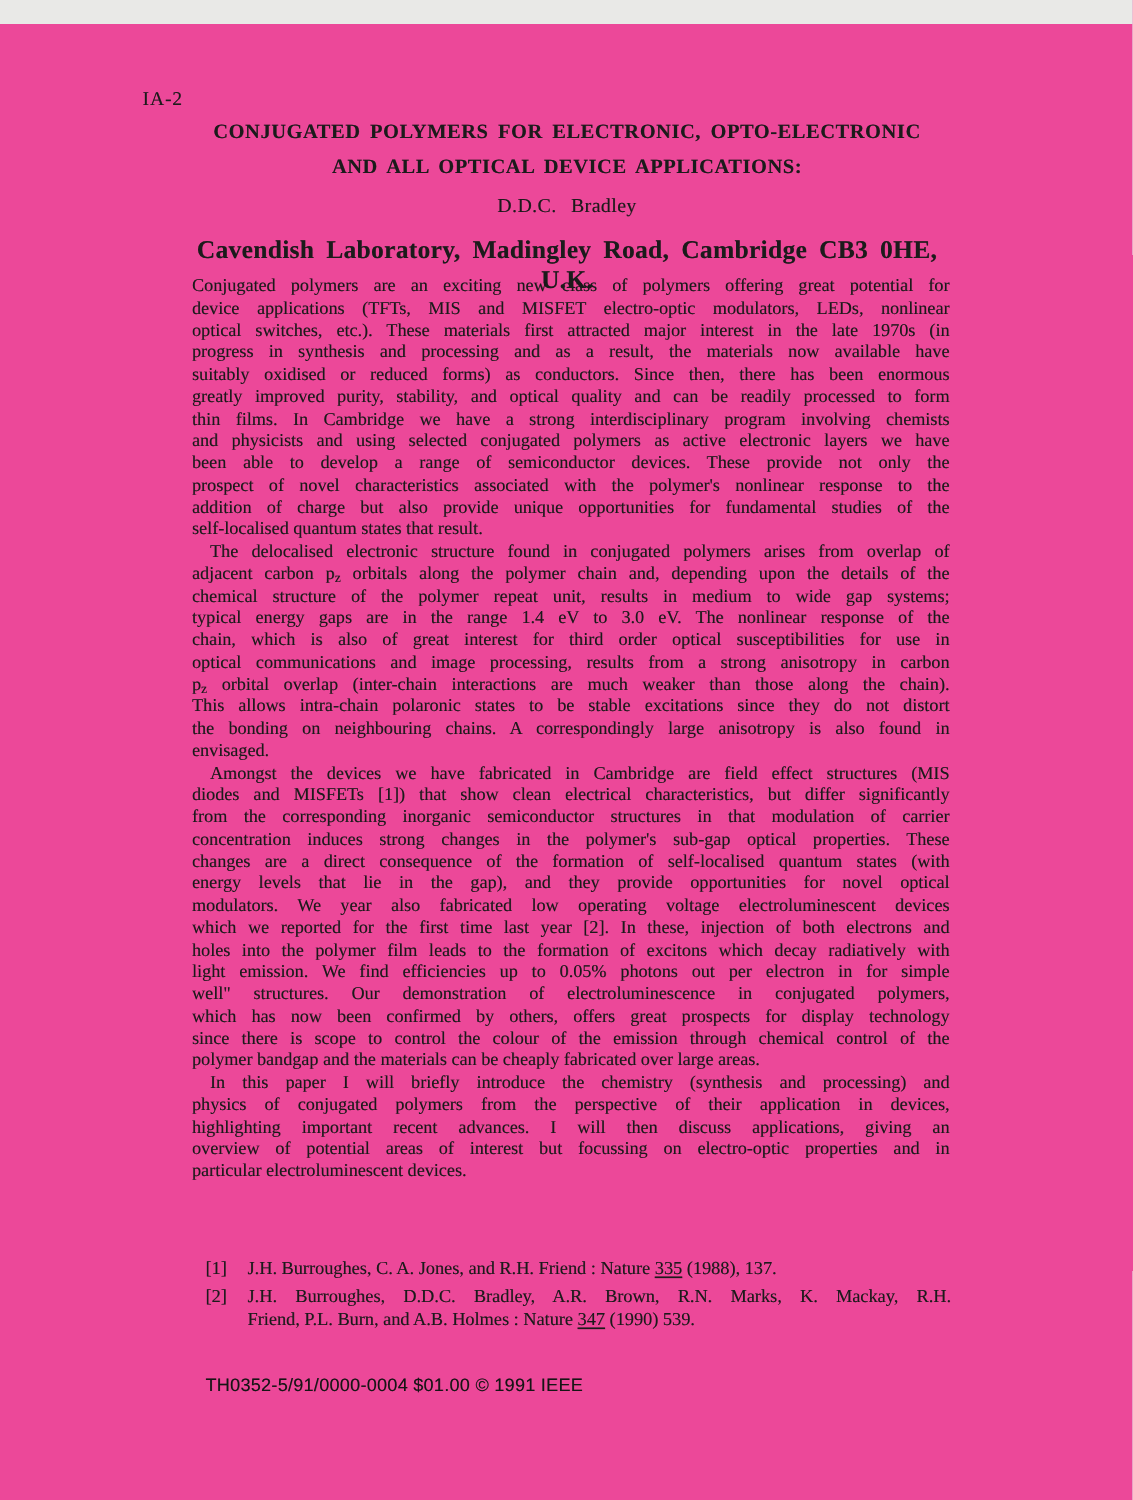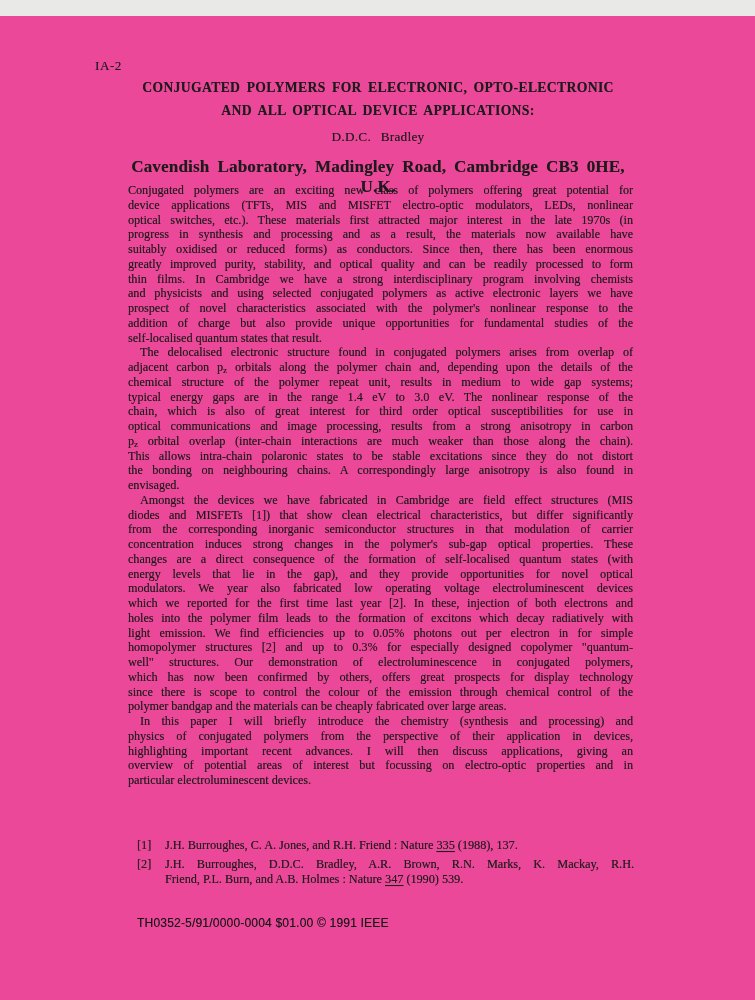--- a/index.html
+++ b/index.html
@@ -120,20 +120,21 @@
 
   <div class="body-text">
       <div class="line">Conjugated polymers are an exciting new class of polymers offering great potential for</div>
       <div class="line">device applications (TFTs, MIS and MISFET electro-optic modulators, LEDs, nonlinear</div>
       <div class="line">optical switches, etc.). These materials first attracted major interest in the late 1970s (in</div>
       <div class="line">progress in synthesis and processing and as a result, the materials now available have</div>
       <div class="line">suitably oxidised or reduced forms) as conductors. Since then, there has been enormous</div>
       <div class="line">greatly improved purity, stability, and optical quality and can be readily processed to form</div>
       <div class="line">thin films. In Cambridge we have a strong interdisciplinary program involving chemists</div>
       <div class="line">and physicists and using selected conjugated polymers as active electronic layers we have</div>
+      <div class="line">been able to develop a range of semiconductor devices. These provide not only the</div>
       <div class="line">prospect of novel characteristics associated with the polymer's nonlinear response to the</div>
       <div class="line">addition of charge but also provide unique opportunities for fundamental studies of the</div>
       <div class="line last">self-localised quantum states that result.</div>
       <div class="line indent">The delocalised electronic structure found in conjugated polymers arises from overlap of</div>
       <div class="line">adjacent carbon p<sub>z</sub> orbitals along the polymer chain and, depending upon the details of the</div>
       <div class="line">chemical structure of the polymer repeat unit, results in medium to wide gap systems;</div>
       <div class="line">typical energy gaps are in the range 1.4 eV to 3.0 eV. The nonlinear response of the</div>
       <div class="line">chain, which is also of great interest for third order optical susceptibilities for use in</div>
       <div class="line">optical communications and image processing, results from a strong anisotropy in carbon</div>
       <div class="line">p<sub>z</sub> orbital overlap (inter-chain interactions are much weaker than those along the chain).</div>
@@ -143,21 +144,20 @@
       <div class="line indent">Amongst the devices we have fabricated in Cambridge are field effect structures (MIS</div>
       <div class="line">diodes and MISFETs [1]) that show clean electrical characteristics, but differ significantly</div>
       <div class="line">from the corresponding inorganic semiconductor structures in that modulation of carrier</div>
       <div class="line">concentration induces strong changes in the polymer's sub-gap optical properties. These</div>
       <div class="line">changes are a direct consequence of the formation of self-localised quantum states (with</div>
       <div class="line">energy levels that lie in the gap), and they provide opportunities for novel optical</div>
       <div class="line">modulators. We year also fabricated low operating voltage electroluminescent devices</div>
       <div class="line">which we reported for the first time last year [2]. In these, injection of both electrons and</div>
       <div class="line">holes into the polymer film leads to the formation of excitons which decay radiatively with</div>
       <div class="line">light emission. We find efficiencies up to 0.05% photons out per electron in for simple</div>
-      <div class="line">homopolymer structures [2] and up to 0.3% for especially designed copolymer "quantum-</div>
       <div class="line">well" structures. Our demonstration of electroluminescence in conjugated polymers,</div>
       <div class="line">which has now been confirmed by others, offers great prospects for display technology</div>
       <div class="line">since there is scope to control the colour of the emission through chemical control of the</div>
       <div class="line last">polymer bandgap and the materials can be cheaply fabricated over large areas.</div>
       <div class="line indent">In this paper I will briefly introduce the chemistry (synthesis and processing) and</div>
       <div class="line">physics of conjugated polymers from the perspective of their application in devices,</div>
       <div class="line">highlighting important recent advances. I will then discuss applications, giving an</div>
       <div class="line">overview of potential areas of interest but focussing on electro-optic properties and in</div>
       <div class="line last">particular electroluminescent devices.</div>
     </div>

